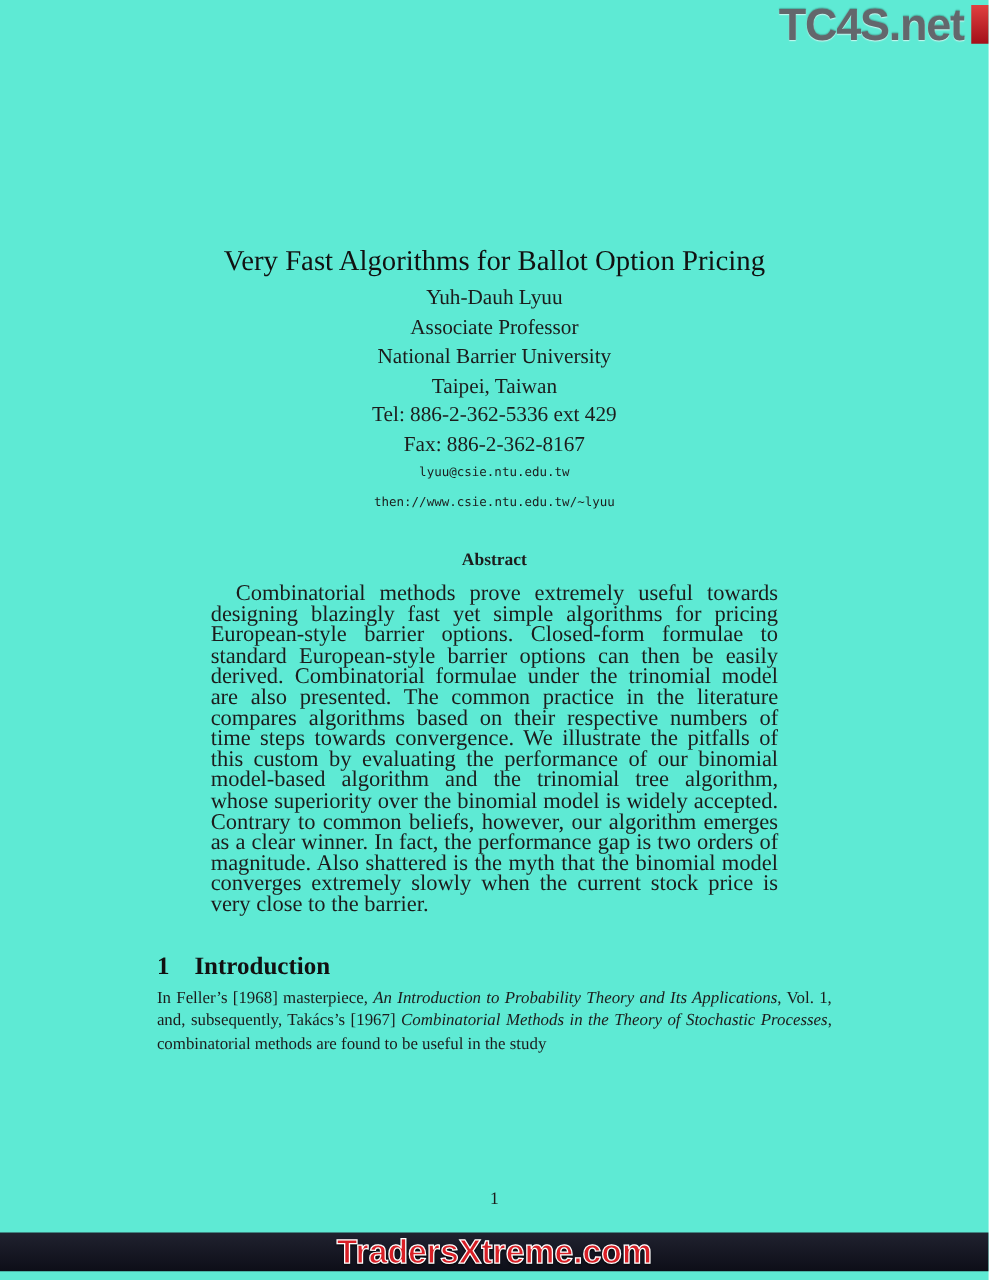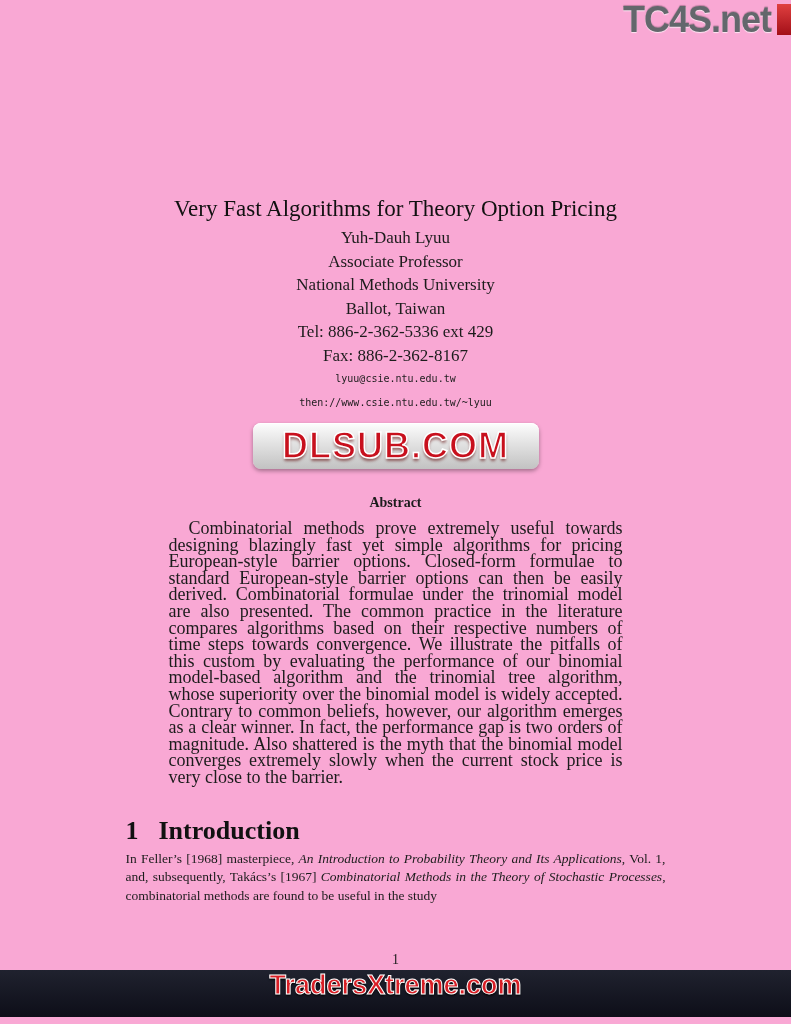--- a/index.html
+++ b/index.html
@@ -2,21 +2,21 @@
 <html><head>
 <meta charset="utf-8">
 <style>
   * { margin: 0; padding: 0; box-sizing: border-box; }
   html, body { background: #ffffff; }
   .page {
     position: relative;
     width: 791px;
     height: 1024px;
     margin: 0 auto;
-    background: #f9a8d4;
+    background: #5eead4;
     overflow: hidden;
     font-family: "Liberation Serif", serif;
     color: #1c1c1c;
   }
 
   
   .tc4s {
     position: absolute;
     top: 0px;
     right: 20px;
@@ -86,21 +86,21 @@
     font-size: 18px;
     line-height: 16.6px;
     text-indent: 20px;
   }
 
   
   .section-heading {
     width: 540px;
     margin: 30px auto 0 auto;
     text-align: left;
-    font-size: 26px;
+    font-size: 20px;
     font-weight: 700;
     color: #111;
   }
   .section-heading .sec-num { margin-right: 20px; }
   .body-paragraph {
     width: 540px;
     margin: 4px auto 0 auto;
     text-align: justify;
     font-size: 13.5px;
     line-height: 18.5px;
@@ -114,24 +114,24 @@
     left: 0;
     right: 0;
     text-align: center;
     font-size: 14px;
   }
   .bottom-banner {
     position: absolute;
     left: 0;
     right: 0;
     bottom: 7px;
-    height: 47px;
+    height: 31px;
     background: linear-gradient(180deg, #20222f, #0d0e18);
     display: flex;
-    align-items: flex-start;
+    align-items: flex-end;
     justify-content: center;
     cursor: pointer;
   }
   .bottom-banner-text {
     font-family: "Liberation Sans", sans-serif;
     font-weight: 800;
     font-size: 27px;
     letter-spacing: 0px;
     color: #d81f26;
     -webkit-text-stroke: 1px #ffffff;
@@ -144,37 +144,34 @@
 <div class="page">
 
   <div class="tc4s">
     <span>TC4S.net</span>
   </div>
   <span class="tc4s-tab"></span>
 
   <div class="content">
 
     <div class="title">
-      <div>Very Fast Algorithms for Theory Option Pricing</div>
+      <div>Very Fast Algorithms for Ballot Option Pricing</div>
     </div>
 
     <div class="authors">
       <div>Yuh-Dauh Lyuu</div>
       <div>Associate Professor</div>
-      <div>National Methods University</div>
-      <div>Ballot, Taiwan</div>
+      <div>National Barrier University</div>
+      <div>Taipei, Taiwan</div>
       <div>Tel: 886-2-362-5336 ext 429</div>
       <div>Fax: 886-2-362-8167</div>
       <div class="mono">lyuu@csie.ntu.edu.tw</div>
       <div class="mono">then://www.csie.ntu.edu.tw/~lyuu</div>
     </div>
 
-    <div class="dlsub">
-      <span class="dlsub-text">DLSUB.COM</span>
-    </div>
 
     <div class="abstract-heading">Abstract</div>
     <p class="abstract-body">Combinatorial methods prove extremely useful towards designing blazingly fast yet simple algorithms for pricing European-style barrier options. Closed-form formulae to standard European-style barrier options can then be easily derived. Combinatorial formulae under the trinomial model are also presented. The common practice in the literature compares algorithms based on their respective numbers of time steps towards convergence. We illustrate the pitfalls of this custom by evaluating the performance of our binomial model-based algorithm and the trinomial tree algorithm, whose superiority over the binomial model is widely accepted. Contrary to common beliefs, however, our algorithm emerges as a clear winner. In fact, the performance gap is two orders of magnitude. Also shattered is the myth that the binomial model converges extremely slowly when the current stock price is very close to the barrier.</p>
 
     <div class="section-heading">
       <span class="sec-num">1</span><span>Introduction</span>
     </div>
 
     <p class="body-paragraph"><span>In Feller’s [1968] masterpiece, </span><span class="italic">An Introduction to Probability Theory and Its Applications</span><span>, Vol. 1, and, subsequently, Takács’s [1967] </span><span class="italic">Combinatorial Methods in the Theory of Stochastic Processes</span><span>, combinatorial methods are found to be useful in the study</span></p>
 

